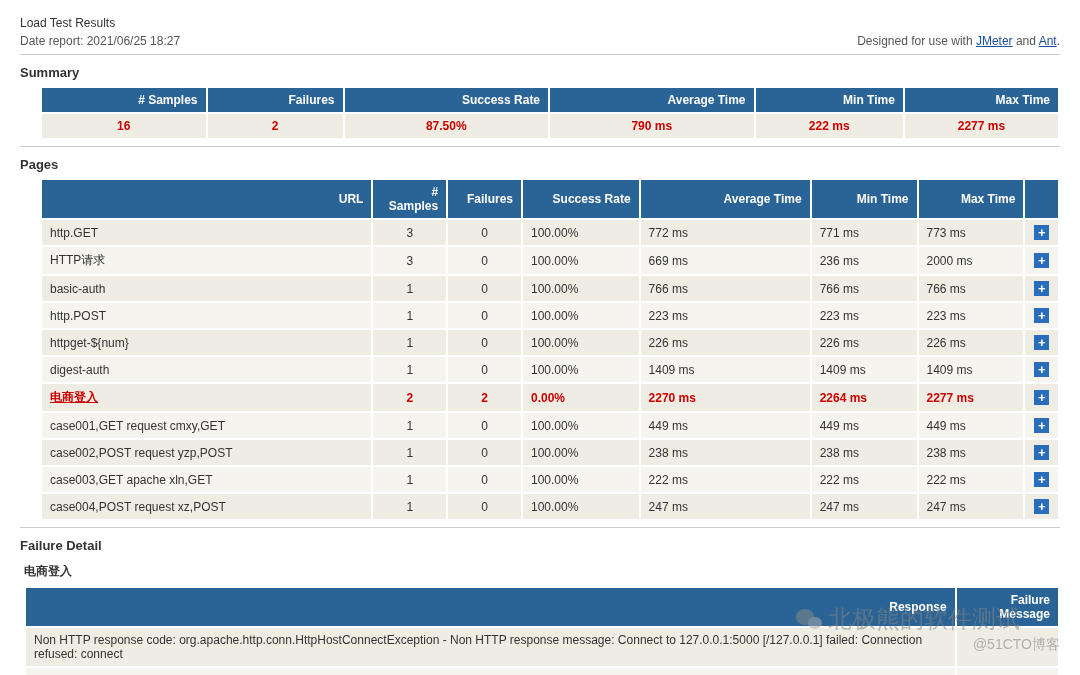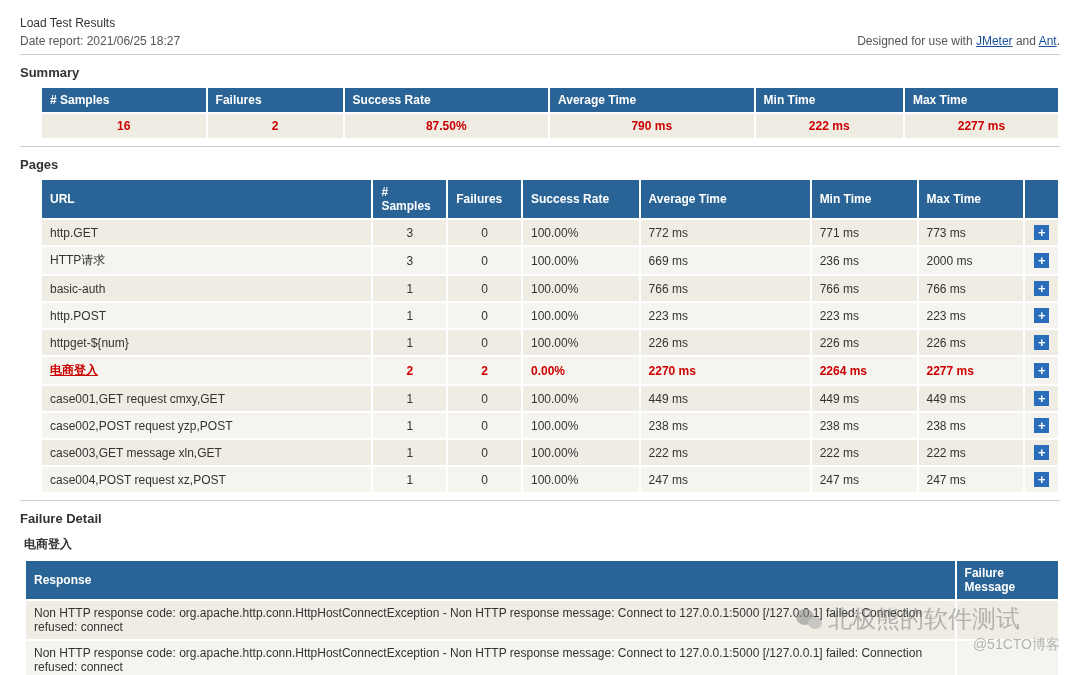--- a/index.html
+++ b/index.html
@@ -51,21 +51,21 @@
     margin-left: 20px;
   }
   table.summary { width: calc(100% - 20px); }
   th {
     background: #2a6496;
     color: #fff;
     font-weight: bold;
     padding: 5px 8px;
     font-size: 12px;
     border: 2px solid #fff;
-    text-align: left;
+    text-align: right;
   }
   td {
     padding: 5px 8px;
     border: 2px solid #fff;
     font-size: 12px;
     background: #eeece3;
   }
   tbody tr:nth-child(odd) td { background: #eeece3; }
   tbody tr:nth-child(even) td { background: #f5f4ef; }
   .red { color: #c00; font-weight: bold; }
@@ -227,20 +227,30 @@
         <td class="url-cell ">httpget-${num}</td>
         <td class="center ">1</td>
         <td class="center ">0</td>
         <td class="right-num ">100.00%</td>
         <td class="right-num ">226 ms</td>
         <td class="right-num ">226 ms</td>
         <td class="right-num ">226 ms</td>
         <td class="center"><span class="plus">+</span></td>
       </tr>
       <tr>
+        <td class="url-cell ">digest-auth</td>
+        <td class="center ">1</td>
+        <td class="center ">0</td>
+        <td class="right-num ">100.00%</td>
+        <td class="right-num ">1409 ms</td>
+        <td class="right-num ">1409 ms</td>
+        <td class="right-num ">1409 ms</td>
+        <td class="center"><span class="plus">+</span></td>
+      </tr>
+      <tr>
         <td class="url-cell red"><a href="#" class="fail-link">电商登入</a></td>
         <td class="center red">2</td>
         <td class="center red">2</td>
         <td class="right-num red">0.00%</td>
         <td class="right-num red">2270 ms</td>
         <td class="right-num red">2264 ms</td>
         <td class="right-num red">2277 ms</td>
         <td class="center"><span class="plus">+</span></td>
       </tr>
       <tr>
@@ -257,21 +267,21 @@
         <td class="url-cell ">case002,POST request yzp,POST</td>
         <td class="center ">1</td>
         <td class="center ">0</td>
         <td class="right-num ">100.00%</td>
         <td class="right-num ">238 ms</td>
         <td class="right-num ">238 ms</td>
         <td class="right-num ">238 ms</td>
         <td class="center"><span class="plus">+</span></td>
       </tr>
       <tr>
-        <td class="url-cell ">case003,GET message xln,GET</td>
+        <td class="url-cell ">case003,GET apache xln,GET</td>
         <td class="center ">1</td>
         <td class="center ">0</td>
         <td class="right-num ">100.00%</td>
         <td class="right-num ">222 ms</td>
         <td class="right-num ">222 ms</td>
         <td class="right-num ">222 ms</td>
         <td class="center"><span class="plus">+</span></td>
       </tr>
       <tr>
         <td class="url-cell ">case004,POST request xz,POST</td>

